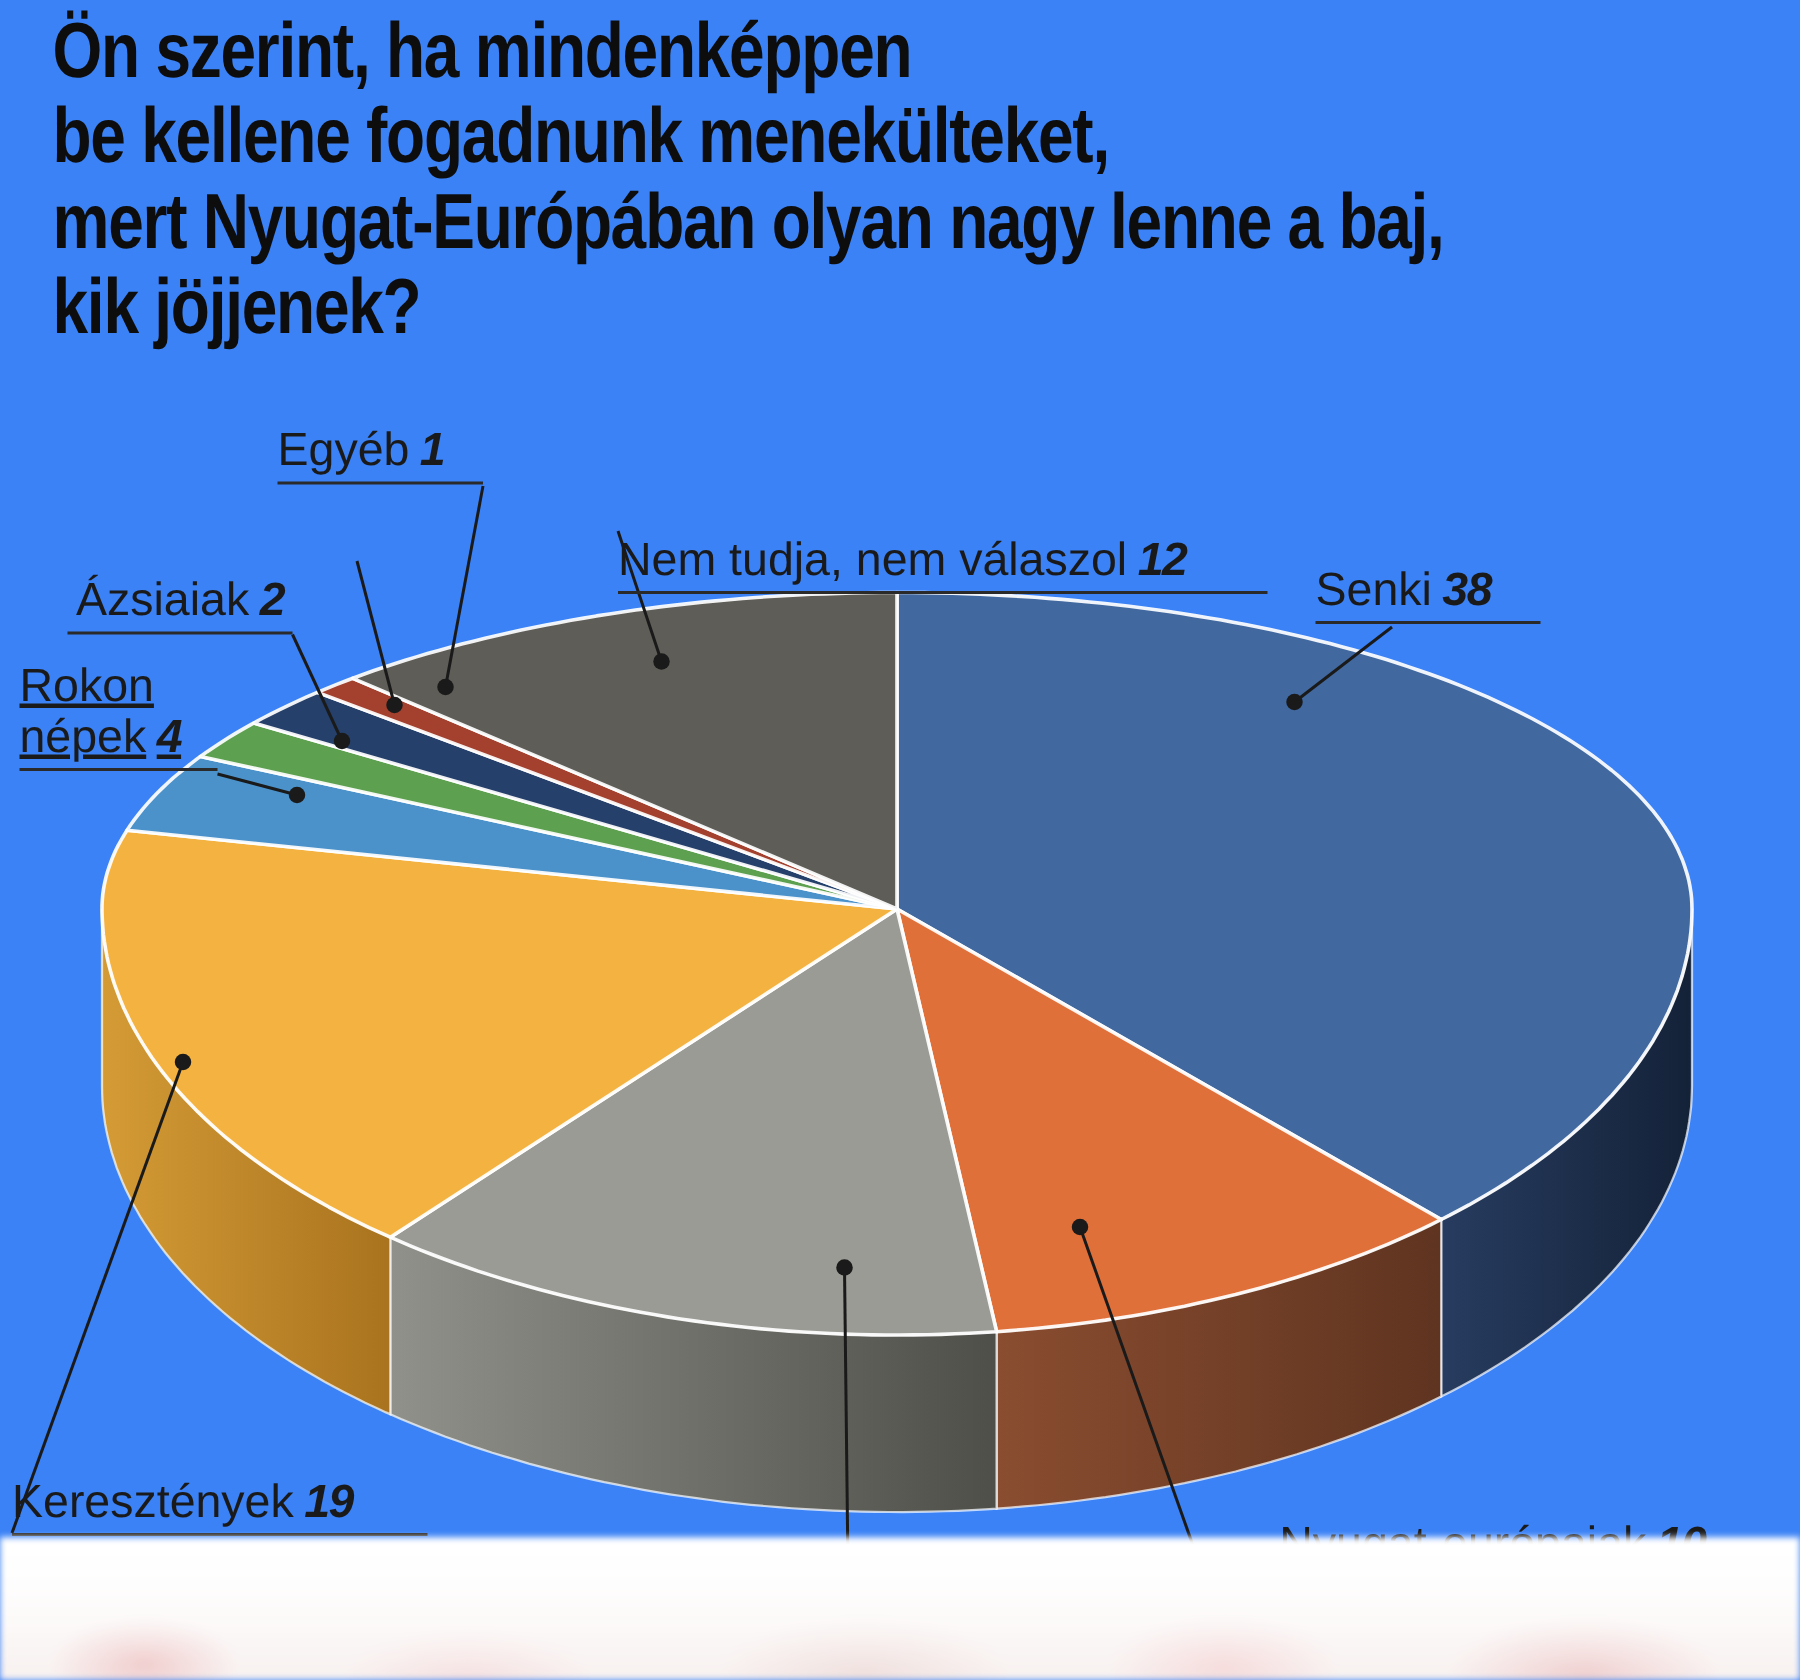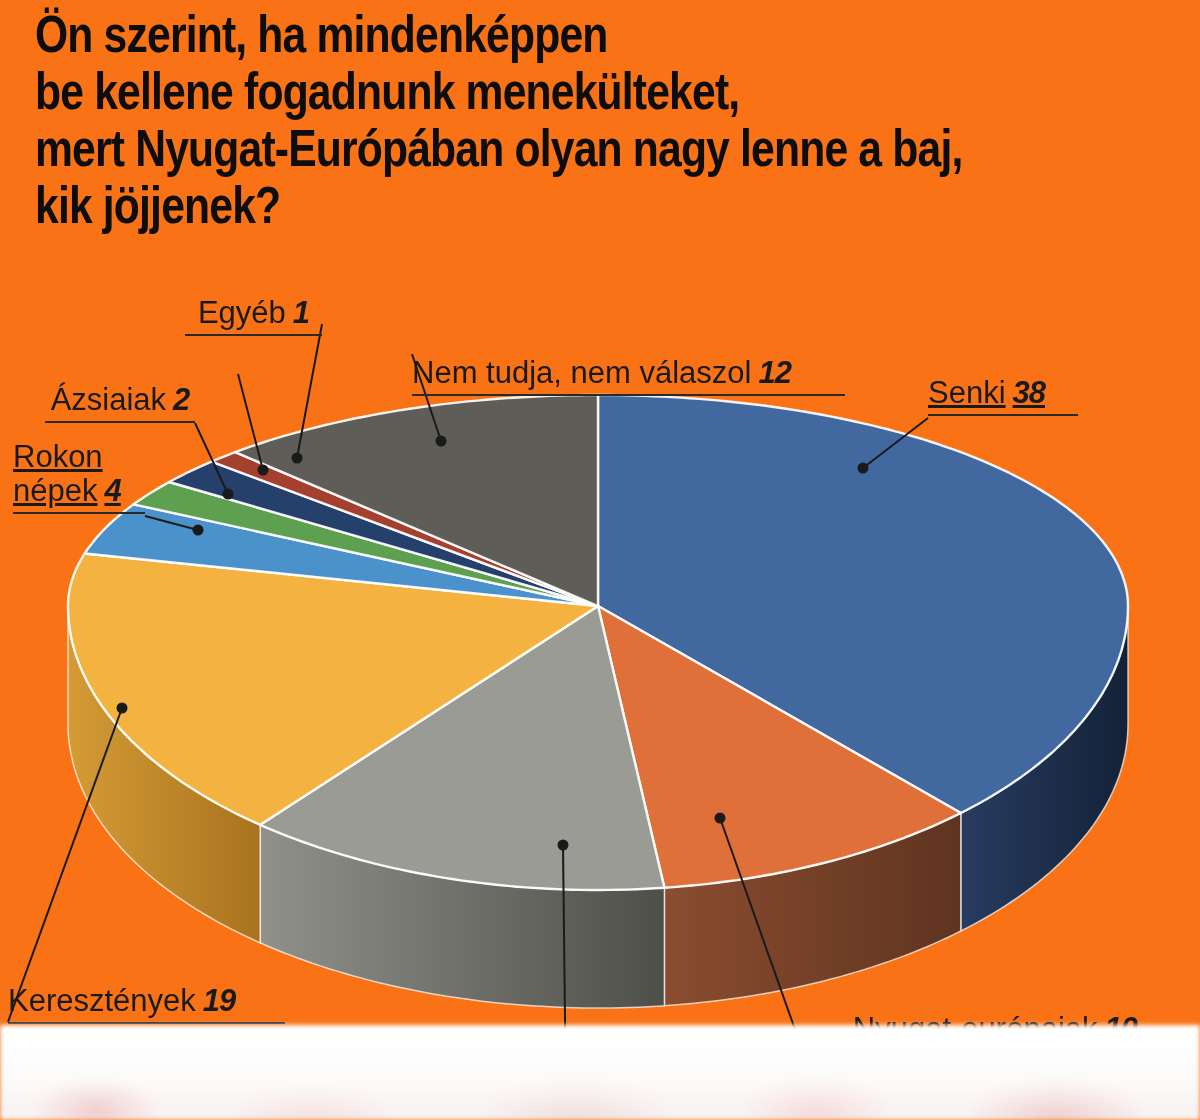--- a/index.html
+++ b/index.html
@@ -1,38 +1,38 @@
 <!DOCTYPE html>
 <html><head>
 <meta charset="utf-8">
 <style>
   html,body{margin:0;padding:0;background:#fff;}
   .stage{
-    position:relative;width:1200px;height:1120px;overflow:hidden;background:#f97316;
+    position:relative;width:1200px;height:1120px;overflow:hidden;background:#3b82f6;
     font-family:"Liberation Sans", sans-serif;
   }
   
   .title{
     position:absolute;left:35px;top:6px;
     transform:scaleX(.82);transform-origin:left top;
     color:#0d0d0d;font-weight:bold;font-size:52px;line-height:57px;
     letter-spacing:-1px;white-space:nowrap;
   }
   
   #pie{position:absolute;left:0;top:0;}
   
   .plabel{
     position:absolute;color:#1a1a1a;font-size:31px;line-height:34px;
     padding-bottom:4px;border-bottom:2.5px solid #2a2a2a;
     white-space:nowrap;
   }
   .plabel .v{font-weight:bold;font-style:italic;margin-left:7px;letter-spacing:-1px;}
-  .lab-senki        {left:928px;top:376px;width:150px;text-decoration:underline;}
+  .lab-senki        {left:877px;top:376px;width:150px;}
   .lab-nem-tudja    {left:412px;top:313px;width:433px;margin-top:43px;}
-  .lab-egyeb        {left:185px;top:296px;width:137px;text-align:center;}
+  .lab-egyeb        {left:185px;top:283px;width:137px;text-align:left;}
   .lab-afrikaiak    {left:68px; top:334px;width:170px;}
   .lab-azsiaiak     {left:45px; top:383px;width:150px;text-align:center;}
   .lab-rokon-nepek  {left:13px; top:440px;width:132px;white-space:normal;text-decoration:underline;}
   .lab-keresztenyek {left:8px;  top:984px;width:277px;}
   .lab-nemetek      {left:358px;top:1064px;width:212px;text-align:center;}
   .lab-nyugat-europaiak{left:803px;top:1012px;width:334px;text-align:right;padding-right:2px;}
   
   .photo-fade{
     position:absolute;left:0;right:0;bottom:0;height:95px;
     background:

